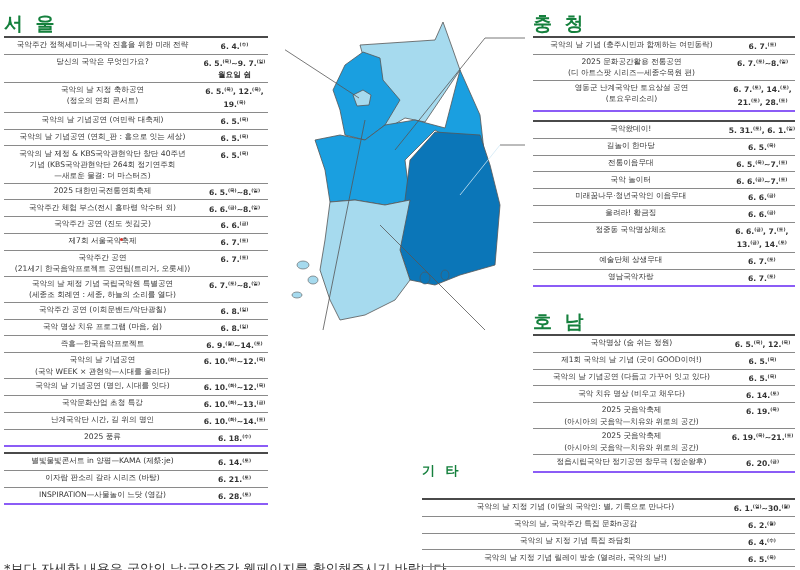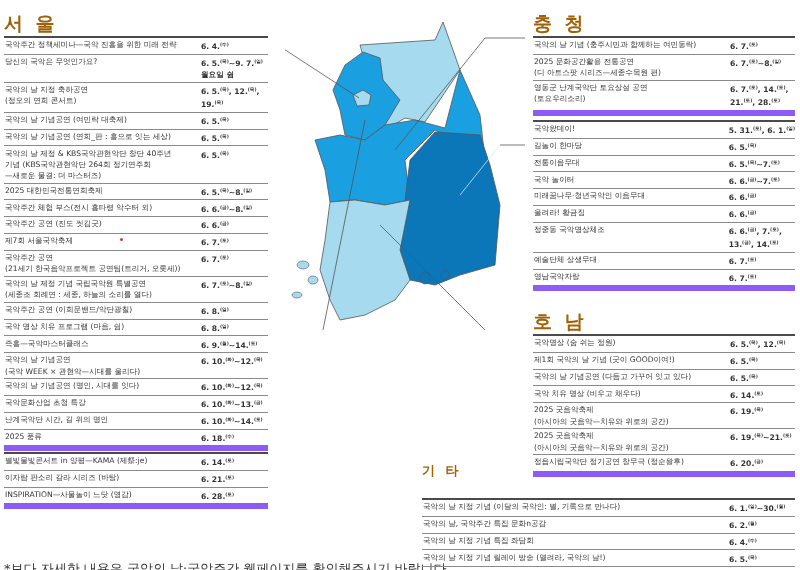--- a/index.html
+++ b/index.html
@@ -1,20 +1,20 @@
 <!DOCTYPE html>
 <html><head>
 <meta charset="utf-8">
 <style>
   * { box-sizing: border-box; margin: 0; padding: 0; }
   html, body { width: 800px; height: 570px; background: #ffffff; overflow: hidden; }
   body { position: relative; font-family: "DejaVu Sans", "Liberation Sans", sans-serif; color: #2b2b2b; }
   .section { position: absolute; }
-  .heading { font-weight: bold; font-size: 19px; color: #a16207; letter-spacing: 3px; line-height: 22px; height: 24px; }
-  table.ev { border-collapse: collapse; width: 100%; border-top: 2px solid #4a4a4a; border-bottom: 6px solid #8b5cf6; }
+  .heading { font-weight: bold; font-size: 19px; color: #15803d; letter-spacing: 3px; line-height: 22px; height: 24px; }
+  table.ev { border-collapse: collapse; width: 100%; border-top: 2px solid #4a4a4a; border-bottom: 2px solid #8b5cf6; text-align: center; }
   table.ev td { font-size: 7.6px; line-height: 11.2px; vertical-align: top; padding: 1.3px 0 1.3px 1px; border-bottom: 1px solid #8a8a8a; color: #333; }
   table.ev tr:last-child td { border-bottom: none; }
   td.date { font-weight: bold; color: #444; white-space: nowrap; }
   td.title { font-weight: 500; }
   .date sup, .date .s { font-size: 4.6px; vertical-align: 3px; font-weight: bold; }
   .footnote { position: absolute; left: 4px; top: 560px; font-size: 13px; color: #333; }
   .map { position: absolute; left: 285px; top: 10px; width: 240px; height: 320px; }
   .redmark { position: absolute; left: 120px; top: 238px; width: 3px; height: 3px; background: #d9322b; border-radius: 50%; }
 </style>
 </head>
@@ -78,21 +78,21 @@
         </tr>
         <tr>
           <td class="title"><span>국악주간 공연 (이희문밴드/악단광칠)</span></td>
           <td class="date">6. 8.<span class="s">(일)</span></td>
         </tr>
         <tr>
           <td class="title"><span>국악 명상 치유 프로그램 (마음, 쉼)</span></td>
           <td class="date">6. 8.<span class="s">(일)</span></td>
         </tr>
         <tr>
-          <td class="title"><span>즉흥—국악마스터클래스</span></td>
+          <td class="title"><span>즉흥—한국음악프로젝트</span></td>
           <td class="date">6. 9.<span class="s">(월)</span>~14.<span class="s">(토)</span></td>
         </tr>
         <tr>
           <td class="title"><span>국악의 날 기념공연</span><br><span>(국악 WEEK × 관현악—시대를 울리다)</span></td>
           <td class="date">6. 10.<span class="s">(화)</span>~12.<span class="s">(목)</span></td>
         </tr>
         <tr>
           <td class="title"><span>국악의 날 기념공연 (명인, 시대를 잇다)</span></td>
           <td class="date">6. 10.<span class="s">(화)</span>~12.<span class="s">(목)</span></td>
         </tr>

